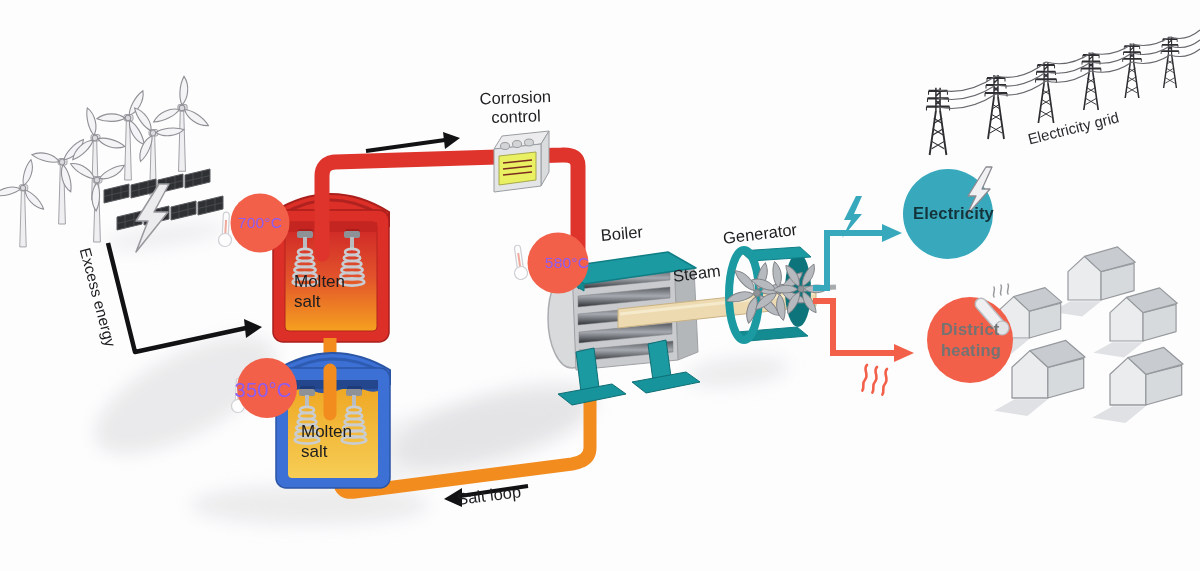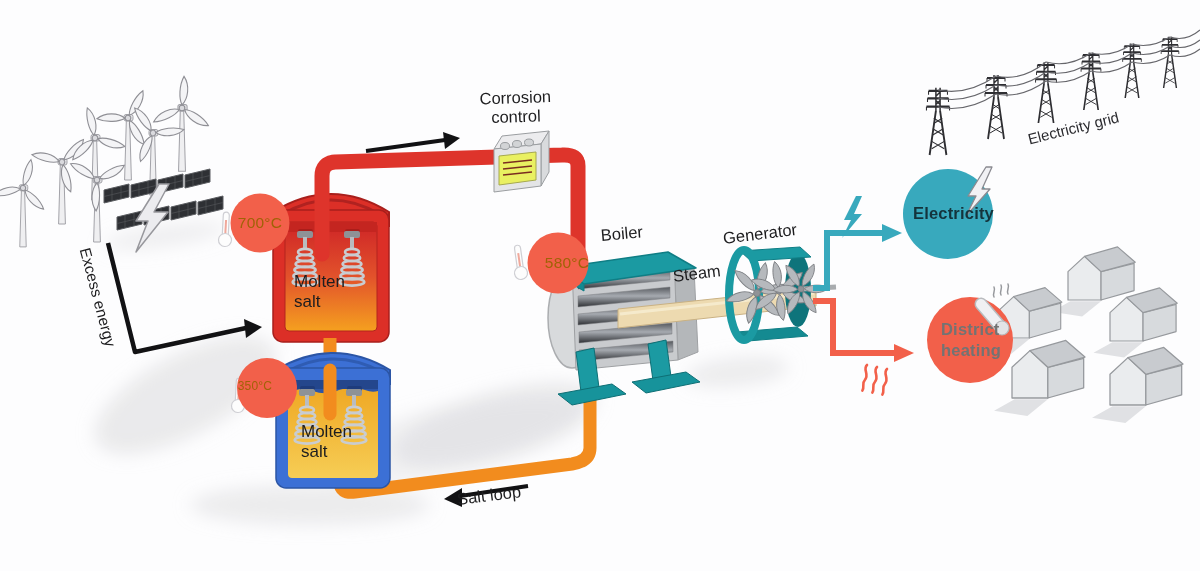--- a/index.html
+++ b/index.html
@@ -2,21 +2,21 @@
 <html style="--c-hot-tank: #DC2F27; --c-hot-pipe: #DE342B; --c-cold-tank: #3C70D5; --c-salt-pipe: #F28C1E; --c-badge-orange: #F2604A; --c-machine-teal: #1B9AA2; --c-electricity-teal: #38A9BD; --c-steam-pipe: #EDDAB0; --c-label-text: #1D1D1F;"><head>
 <meta charset="utf-8">
 <style>
   html,body{margin:0;padding:0;background:#fff;}
   #stage{position:relative;width:1200px;height:571px;background:#FDFDFE;overflow:hidden;
          font-family:"Liberation Sans", sans-serif;}
   #stage svg{position:absolute;left:0;top:0;}
   .lbl{position:absolute;color:var(--c-label-text,#1D1D1F);font-weight:500;white-space:nowrap;
        transform-origin:0 0;line-height:1.18;}
   .lbl span{display:block;}
-  .badge-txt{position:absolute;color:#a16207;font-weight:500;text-align:center;letter-spacing:.2px;}
+  .badge-txt{position:absolute;color:#8b5cf6;font-weight:500;text-align:center;letter-spacing:.2px;}
   .circ-txt{position:absolute;color:#737373;font-weight:700;letter-spacing:.2px;}
 </style>
 </head>
 <body>
 
 <div id="stage">
 <svg width="1200" height="571" viewBox="0 0 1200 571">
   <defs>
     <linearGradient id="gHot" x1="0" y1="0" x2="0" y2="1">
       <stop offset="0" stop-color="#CE2427"></stop>
@@ -309,21 +309,21 @@
     <span>salt</span>
   </div>
 
   <div class="lbl" style="left:301px;top:422px;font-size:17px;">
     <span>Molten</span>
     <span>salt</span>
   </div>
 
   <div class="badge-txt" style="left:229px;top:214px;width:62px;font-size:15.5px;">700°C</div>
   <div class="badge-txt" style="left:527px;top:254px;width:80px;font-size:15.5px;">580°C</div>
-  <div class="badge-txt" style="left:224px;top:379px;width:62px;font-size:12px;">350°C</div>
+  <div class="badge-txt" style="left:232px;top:379px;width:62px;font-size:20px;">350°C</div>
 
   <div class="circ-txt" style="left:903px;top:204px;width:91px;text-align:right;font-size:16.5px;color:#14343C;">Electricity</div>
 
   <div class="circ-txt" style="left:941px;top:319px;font-size:16.5px;line-height:1.28;">
     <span style="display:block;">District</span>
     <span style="display:block;text-align:center;">heating</span>
   </div>
 </div>
 
 </body></html>

